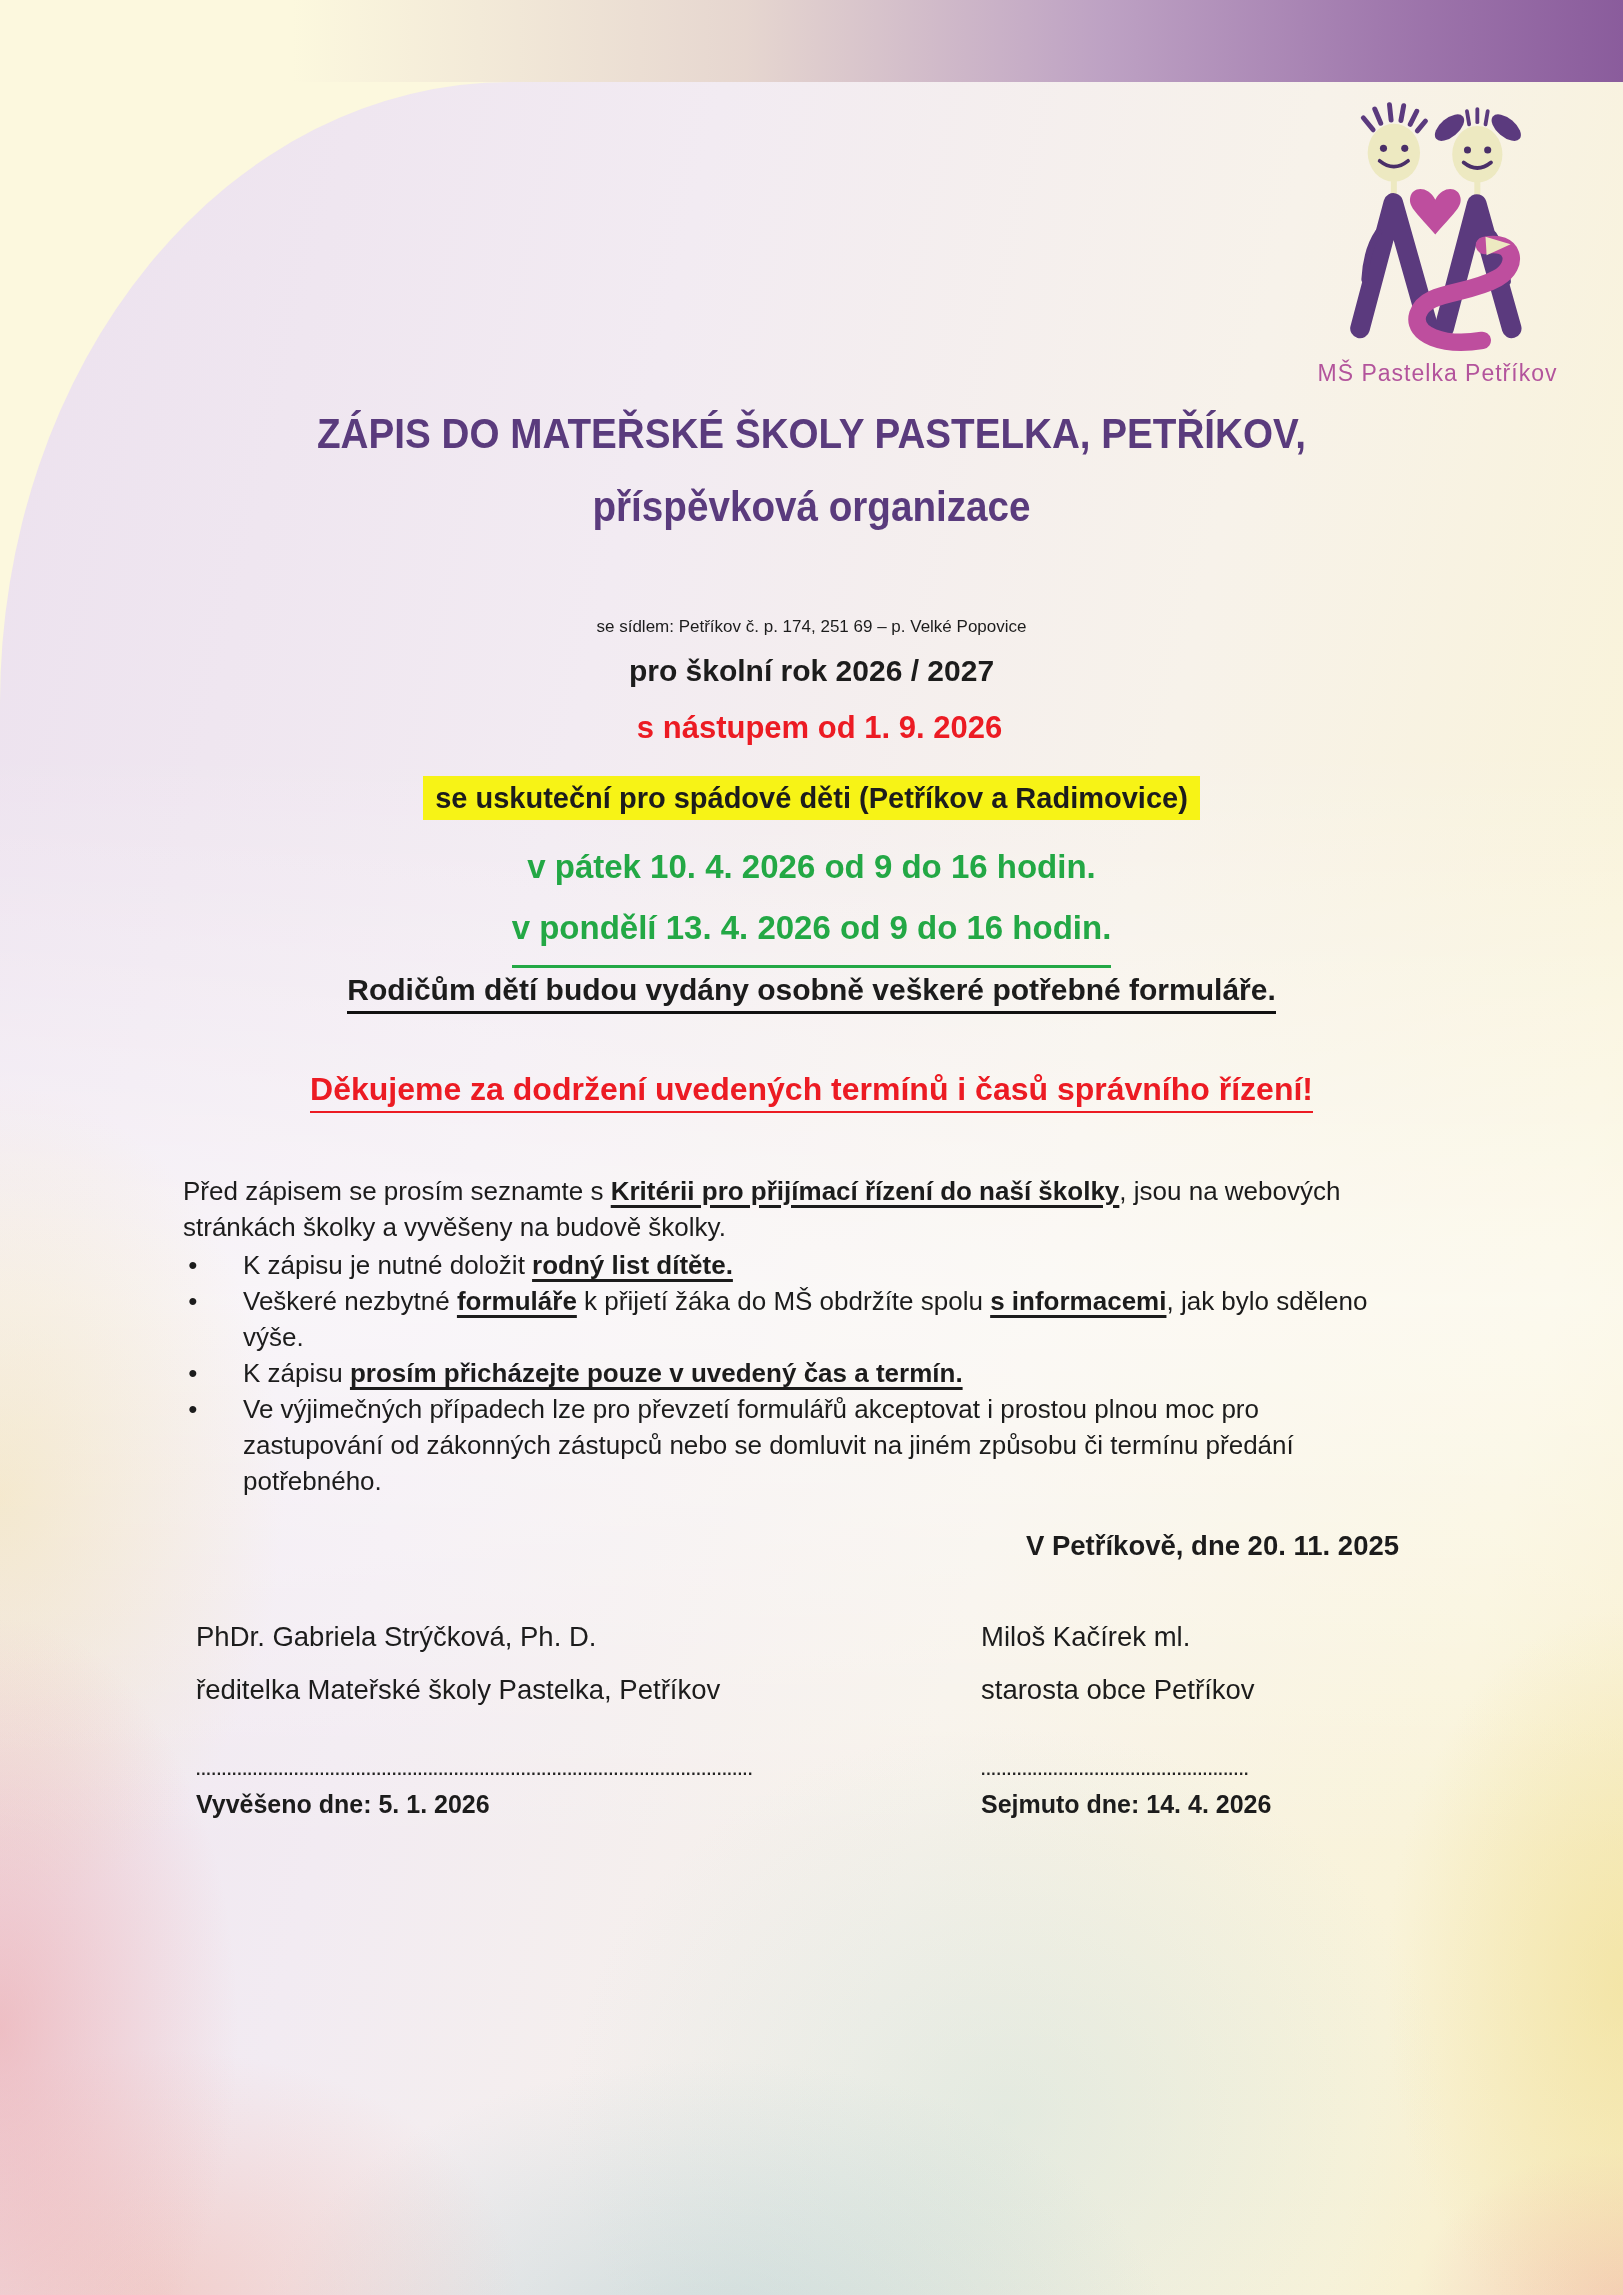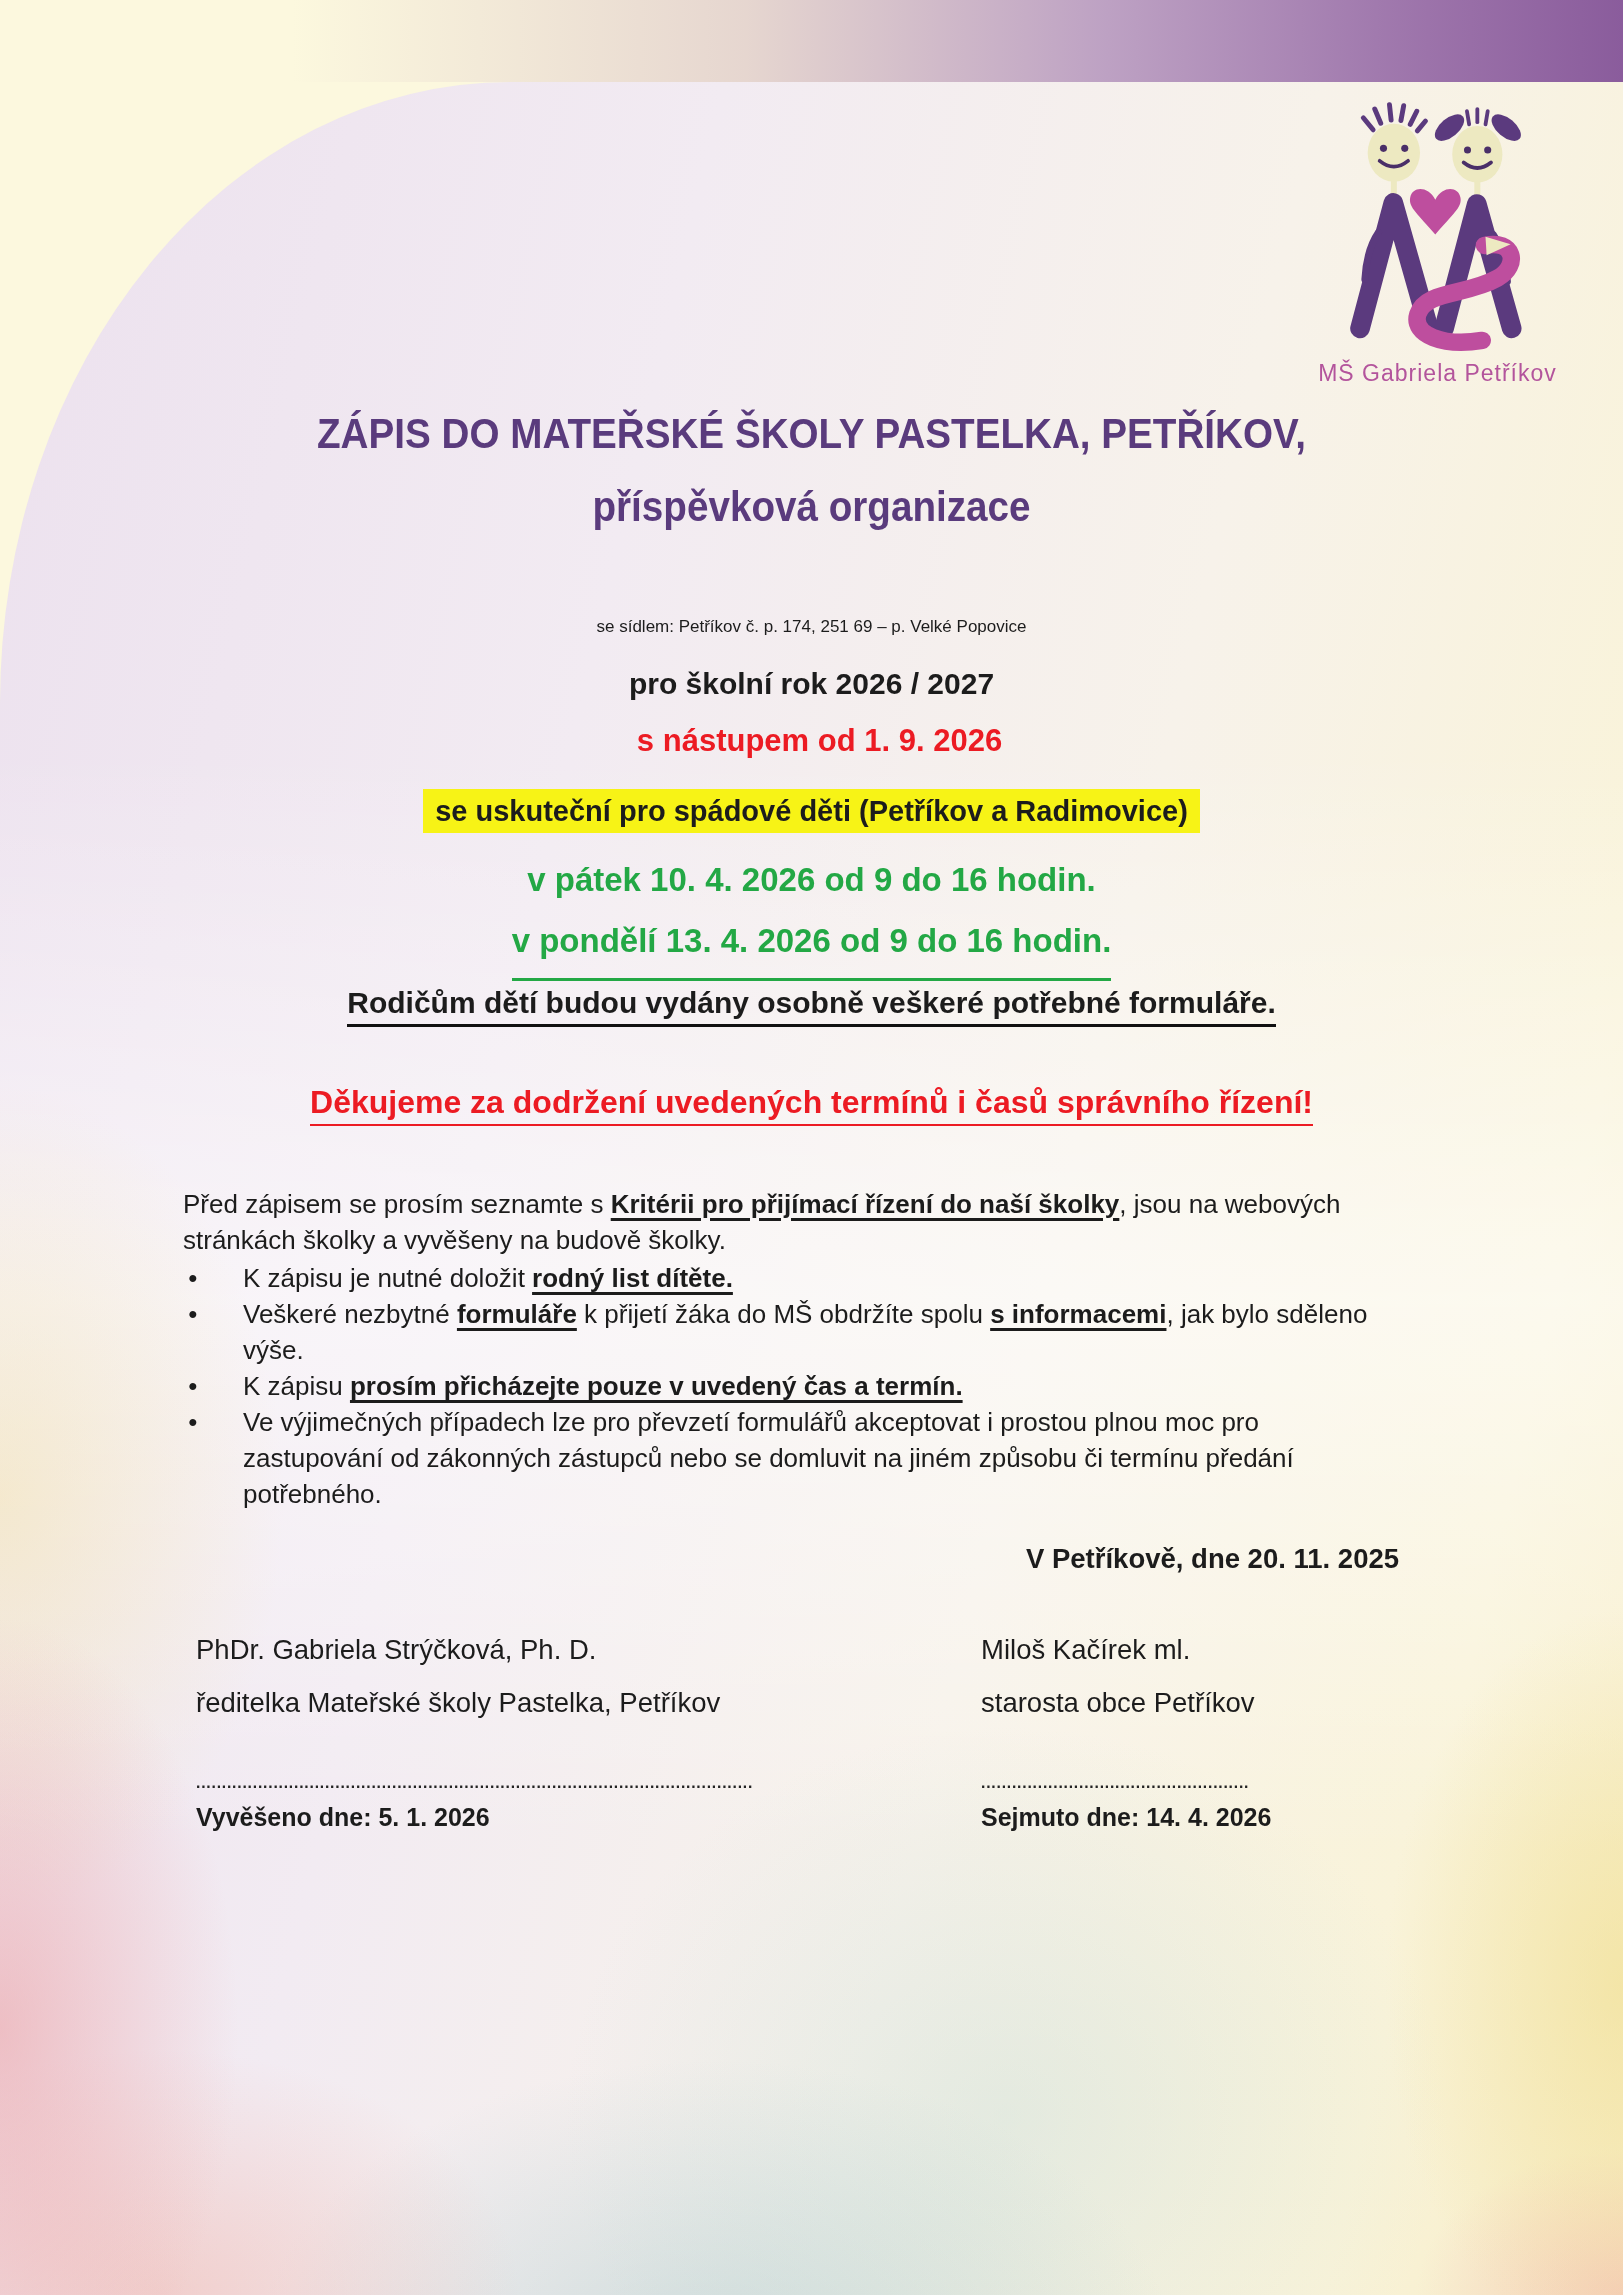--- a/index.html
+++ b/index.html
@@ -45,21 +45,21 @@
   .logo svg{display:block;width:251px;height:262px;}
   .logo-caption{
     margin-top:1.3px;font-size:23px;letter-spacing:1px;color:#b3549c;font-weight:400;
   }
   
   .content{position:absolute;top:4px;left:0;width:100%;z-index:4;}
   .ctr{text-align:center;}
   .title{margin-top:393px;color:#5a3b7d;font-weight:bold;font-size:42px;line-height:73px;}
   .title .tline{transform:scaleX(0.92);transform-origin:center;}
   .addr{margin-top:68px;font-size:17px;line-height:31px;}
-  .year{margin-top:24px;font-size:30px;line-height:36px;font-weight:bold;}
+  .year{margin-top:11px;font-size:30px;line-height:36px;font-weight:bold;}
   .start{margin-top:19.6px;font-size:31px;line-height:38px;font-weight:bold;color:#ec1b23;padding-left:16px;}
   .hl1{margin-top:34px;font-size:29px;line-height:35px;}
   .hl1 .hl{background:#f7f316;font-weight:bold;padding:5.9px 11.8px 6.5px;}
   .green1{margin-top:31px;font-size:33px;line-height:39px;font-weight:bold;color:#23a845;}
   .hl2{margin-top:19.6px;font-size:29px;line-height:35px;}
   .hl2 .hl{background:#f7f316;font-weight:bold;padding:4.6px 10.5px 3.9px;border-bottom:3.3px solid #111;}
   .green2{margin-top:22px;font-size:33px;line-height:39px;}
   .green2 .u{color:#23a845;font-weight:bold;border-bottom:3.3px solid #23a845;padding-bottom:19px;}
   .forms{margin-top:24px;font-size:30px;line-height:37px;}
   .forms .u{font-weight:bold;border-bottom:3.3px solid #111;padding-bottom:5.2px;}
@@ -132,21 +132,21 @@
       </g>
       <g stroke="#5b3a7e" stroke-width="13" fill="none" stroke-linecap="round">
         <path d="M122,248 Q100,280 97,334"></path>
         <path d="M332,252 Q354,284 358,338"></path>
       </g>
 
       <path d="M316,272 C370,260 382,308 340,332 C284,364 208,354 194,398 C182,436 242,458 312,446" stroke="#be4e9e" stroke-width="32" fill="none" stroke-linecap="round"></path>
 
       <polygon points="318,256 364,270 320,290" fill="#ede9c1"></polygon>
     </svg>
-    <div class="logo-caption">MŠ Gabriela Petříkov</div>
+    <div class="logo-caption">MŠ Pastelka Petříkov</div>
   </div>
 
   <div class="content">
 
     <div class="title ctr">
       <div class="tline">ZÁPIS DO MATEŘSKÉ ŠKOLY PASTELKA, PETŘÍKOV,</div>
       <div class="tline">příspěvková organizace</div>
     </div>
 
     <div class="addr ctr">se sídlem: Petříkov č. p. 174, 251 69 – p. Velké Popovice</div>

